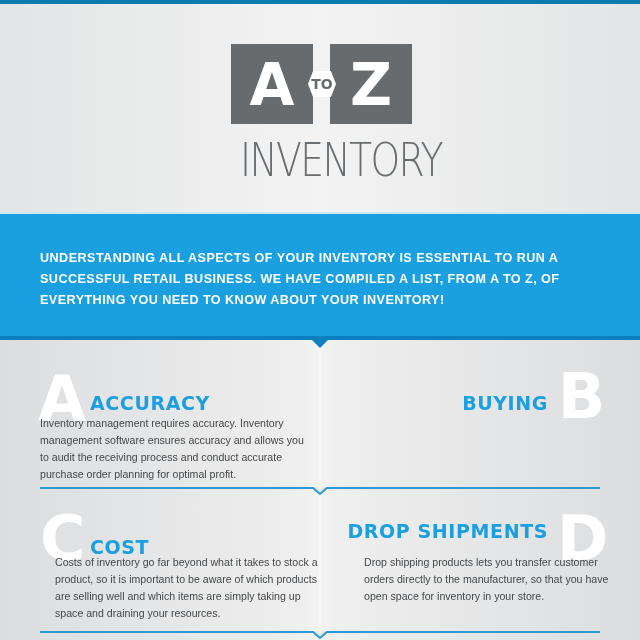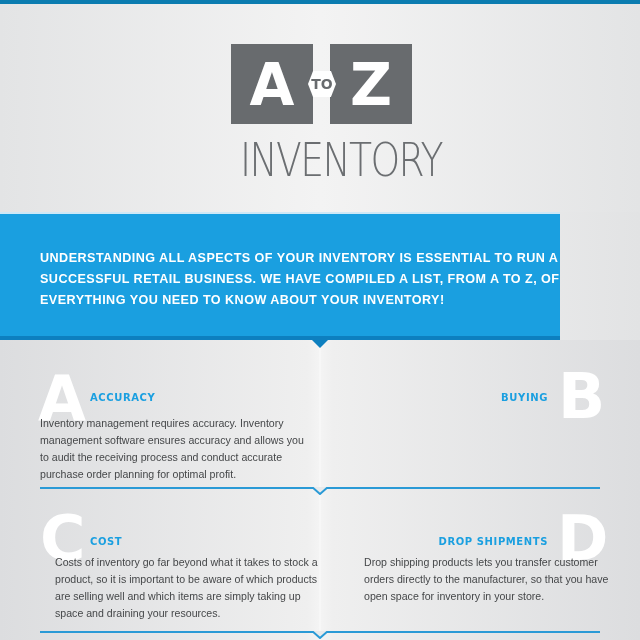--- a/index.html
+++ b/index.html
@@ -17,34 +17,34 @@
   .logo-letter { position: absolute; top: 0; width: 82px; height: 80px; line-height: 82px; text-align: center;
     color: #ffffff; font-weight: bold; font-size: 58px; font-family: "DejaVu Sans", sans-serif; }
   .logo-to { position: absolute; left: 308px; top: 67px; width: 28px; height: 26px;
     background: #fff; clip-path: polygon(18% 0, 82% 0, 100% 50%, 82% 100%, 18% 100%, 0 50%);
     color: #686b6e; font-size: 14px; font-weight: bold; text-align: center; line-height: 26px;
     font-family: "DejaVu Sans", sans-serif; }
   .logo-title { position: absolute; left: 222px; top: 128px; width: 200px; text-align: center;
     font-size: 46px; color: #6b6e71; letter-spacing: -2px; font-family: "DejaVu Sans", sans-serif;
     font-weight: 200; transform: scaleX(0.82); transform-origin: center; line-height: 56px; }
 
-  .banner { position: absolute; left: 0; top: 212px; width: 560px; height: 128px;
+  .banner { position: absolute; left: 0; top: 212px; width: 640px; height: 128px;
     background: #1a9fe0; border-top: 2px solid #cfe8f6; box-sizing: border-box;
     box-shadow: inset 0 -4px 0 #0d7fbf; }
   .banner-text { position: absolute; left: 40px; top: 34px; width: 580px;
     color: #ffffff; font-weight: bold; font-size: 12.6px; line-height: 21px; letter-spacing: 0.45px; }
   .banner-notch { position: absolute; left: 310px; top: 338px; width: 0; height: 0;
     border-left: 10px solid transparent; border-right: 10px solid transparent; border-top: 10px solid #0d7fbf; }
 
   .content { position: absolute; left: 0; top: 340px; width: 640px; height: 300px;
     background: linear-gradient(90deg, #dcdddf 0%, #efefef 48%, #f4f4f4 50%, #efefef 52%, #dcdddf 100%); }
   .center-line { position: absolute; left: 319px; top: 0; width: 2px; height: 300px; background: #f8f8f8; opacity: 0.8; }
   .big-letter { position: absolute; color: #ffffff; font-weight: bold; font-family: "DejaVu Sans", sans-serif;
     font-size: 62px; line-height: 62px; }
-  .card-title { position: absolute; color: #1a9fe0; font-weight: bold; font-size: 10px; letter-spacing: 0.6px;
+  .card-title { position: absolute; color: #1a9fe0; font-weight: bold; font-size: 19px; letter-spacing: 0.6px;
     font-family: "DejaVu Sans", sans-serif; }
   .card-body { position: absolute; color: #454749; font-size: 10.6px; line-height: 17px; }
 
   .divider { position: absolute; left: 40px; width: 560px; height: 2px; background: #2a9ad6; }
   .divider-notch { position: absolute; width: 16px; height: 8px; }
 </style>
 </head>
 <body>
 
 <div class="top-bar"></div>
@@ -77,21 +77,21 @@
   <div class="divider" style="top:147px;"></div>
   <svg class="divider-notch" style="left:312px; top:147px;" viewBox="0 0 16 8">
     <polyline points="0,0 8,7 16,0" fill="#e9eaeb" stroke="#2a9ad6" stroke-width="2"></polyline>
   </svg>
 
   <div class="big-letter" style="left:40px; top:168px;">C</div>
   <div class="card-title" style="left:90px; top:196px;">COST</div>
   <div class="card-body" style="left:40px; top:214px; width:270px;margin-left:15px;">Costs of inventory go far beyond what it takes to stock a product, so it is important to be aware of which products are selling well and which items are simply taking up space and draining your resources.</div>
 
   <div class="big-letter" style="left:557px; top:168px;">D</div>
-  <div class="card-title" style="right:92px; top:196px; text-align:center;">DROP SHIPMENTS</div>
+  <div class="card-title" style="right:92px; top:180px; text-align:center;">DROP SHIPMENTS</div>
   <div class="card-body" style="left:364px; top:214px; width:260px;">Drop shipping products lets you transfer customer orders directly to the manufacturer, so that you have open space for inventory in your store.</div>
 
   <div class="divider" style="top:291px;"></div>
   <svg class="divider-notch" style="left:312px; top:291px;" viewBox="0 0 16 8">
     <polyline points="0,0 8,7 16,0" fill="#e9eaeb" stroke="#2a9ad6" stroke-width="2"></polyline>
   </svg>
 </div>
 
 <div class="banner-notch"></div>
 

